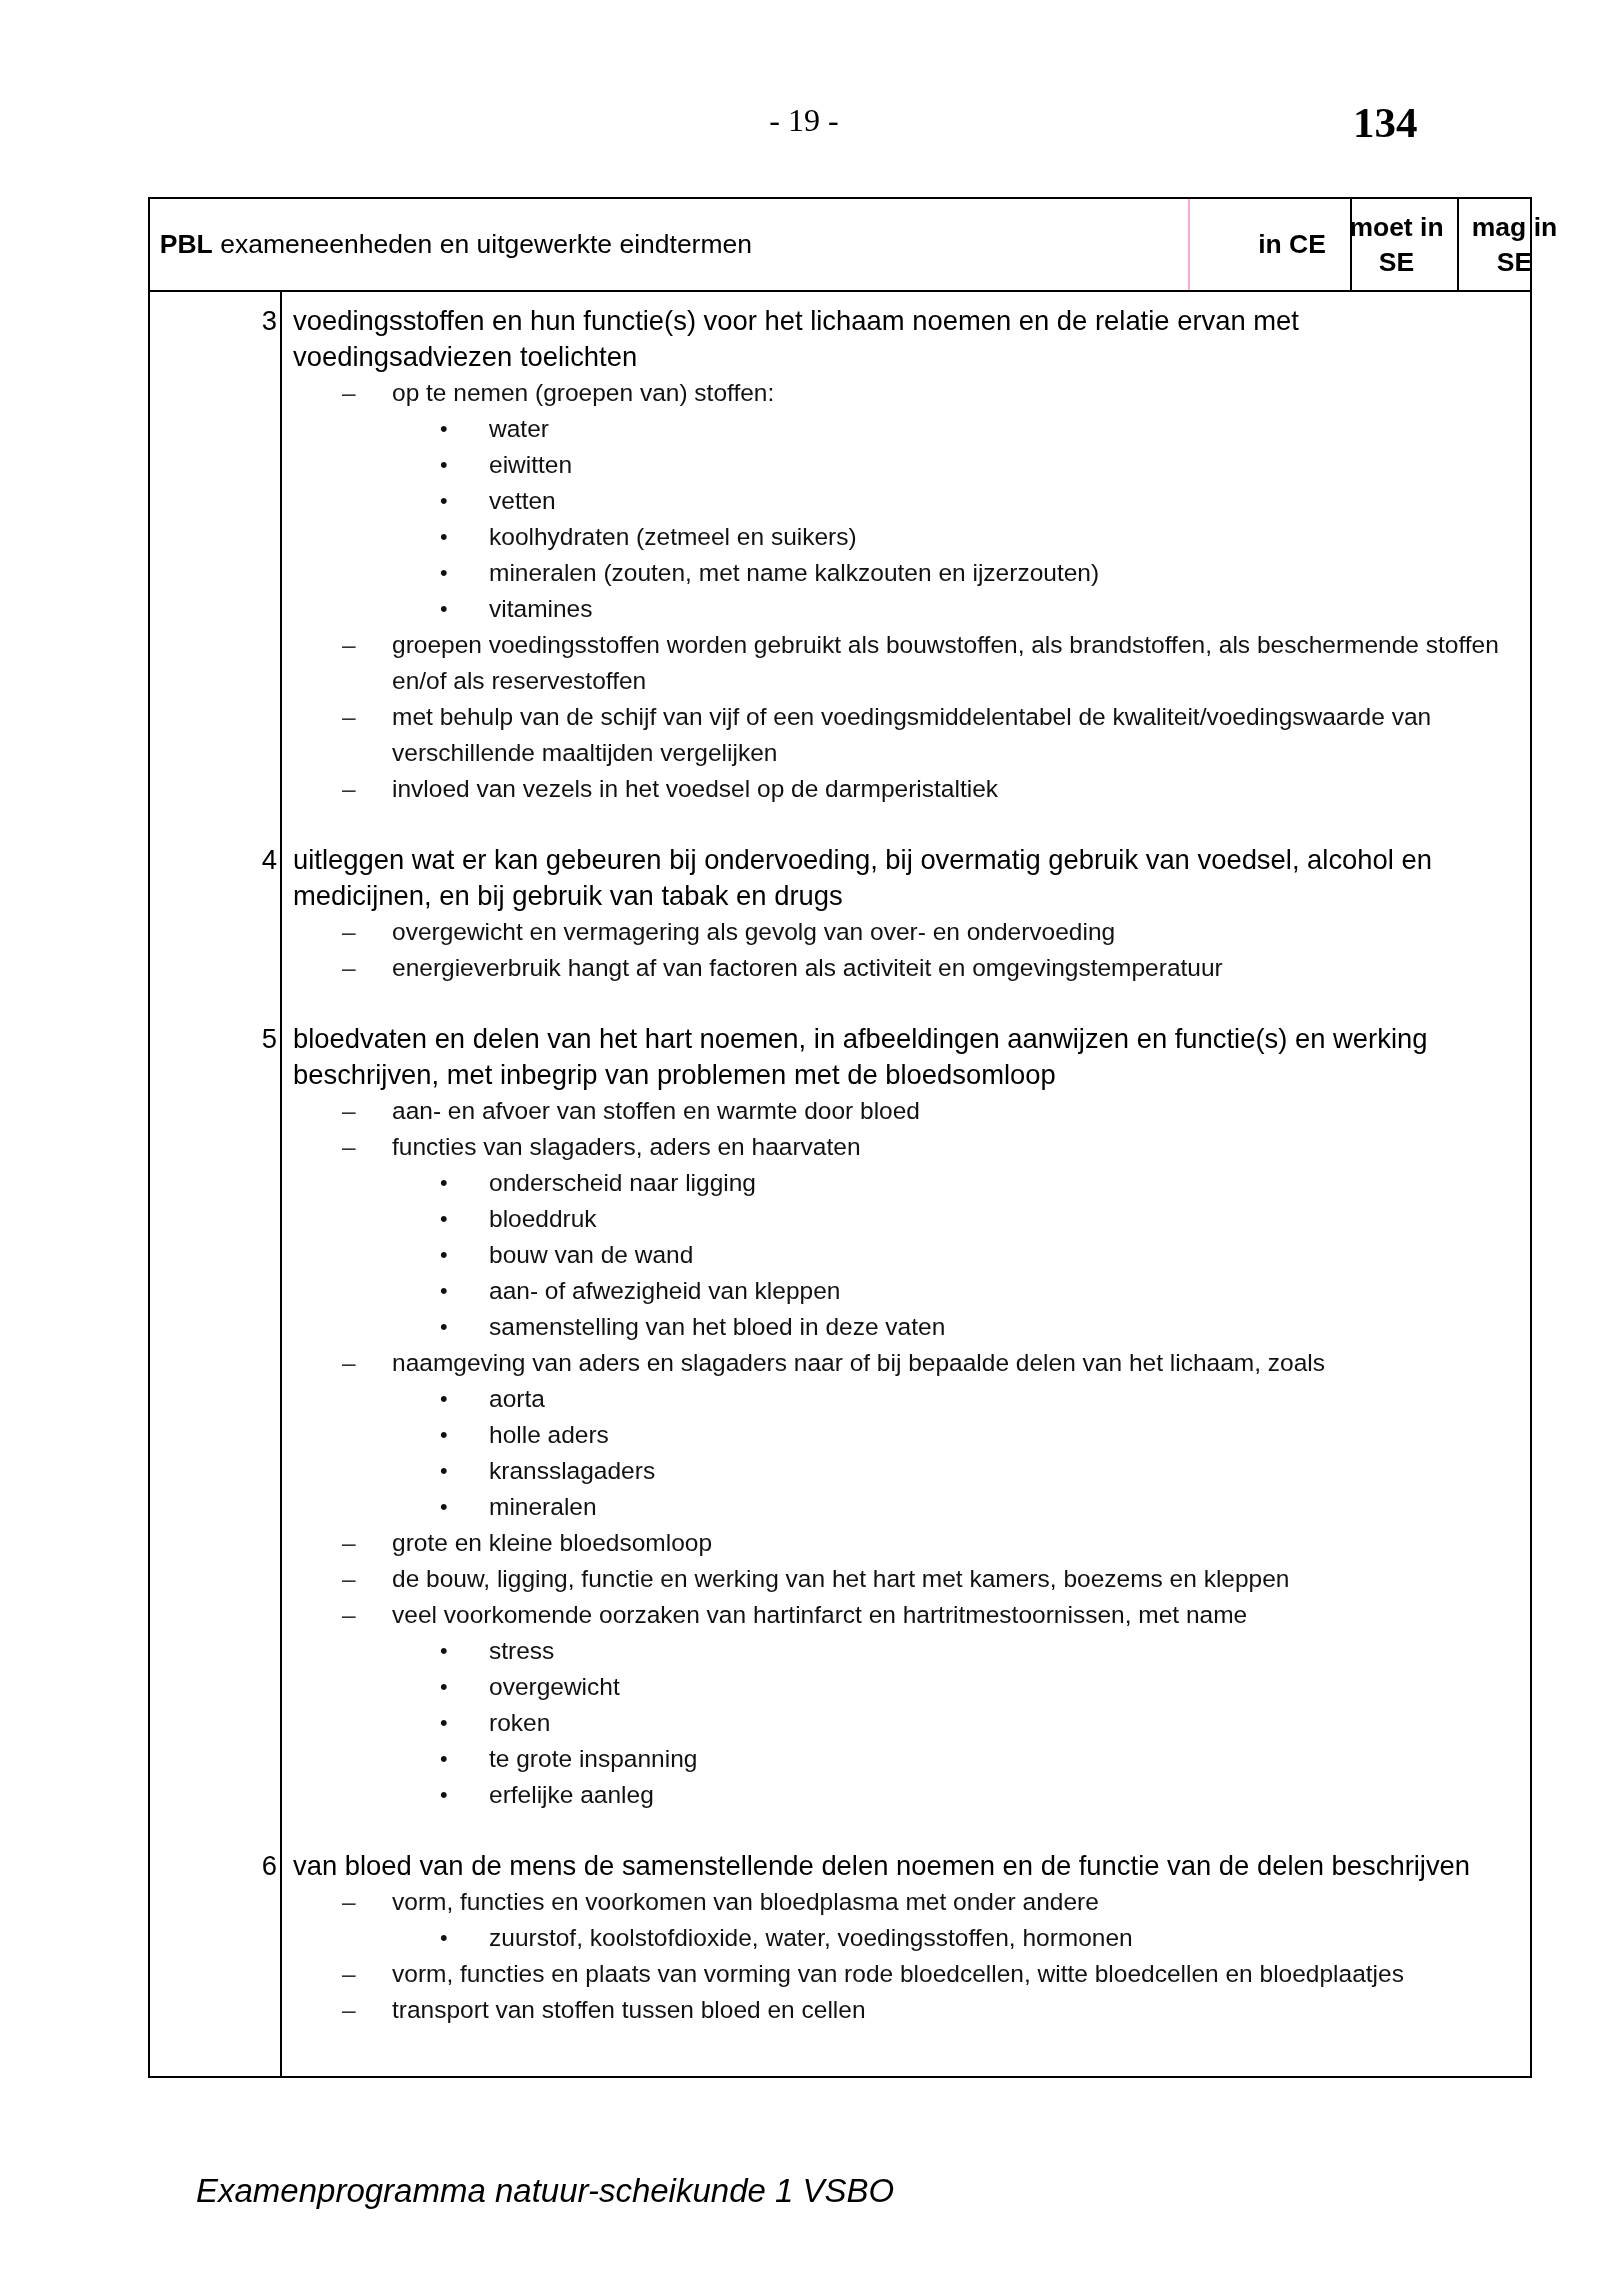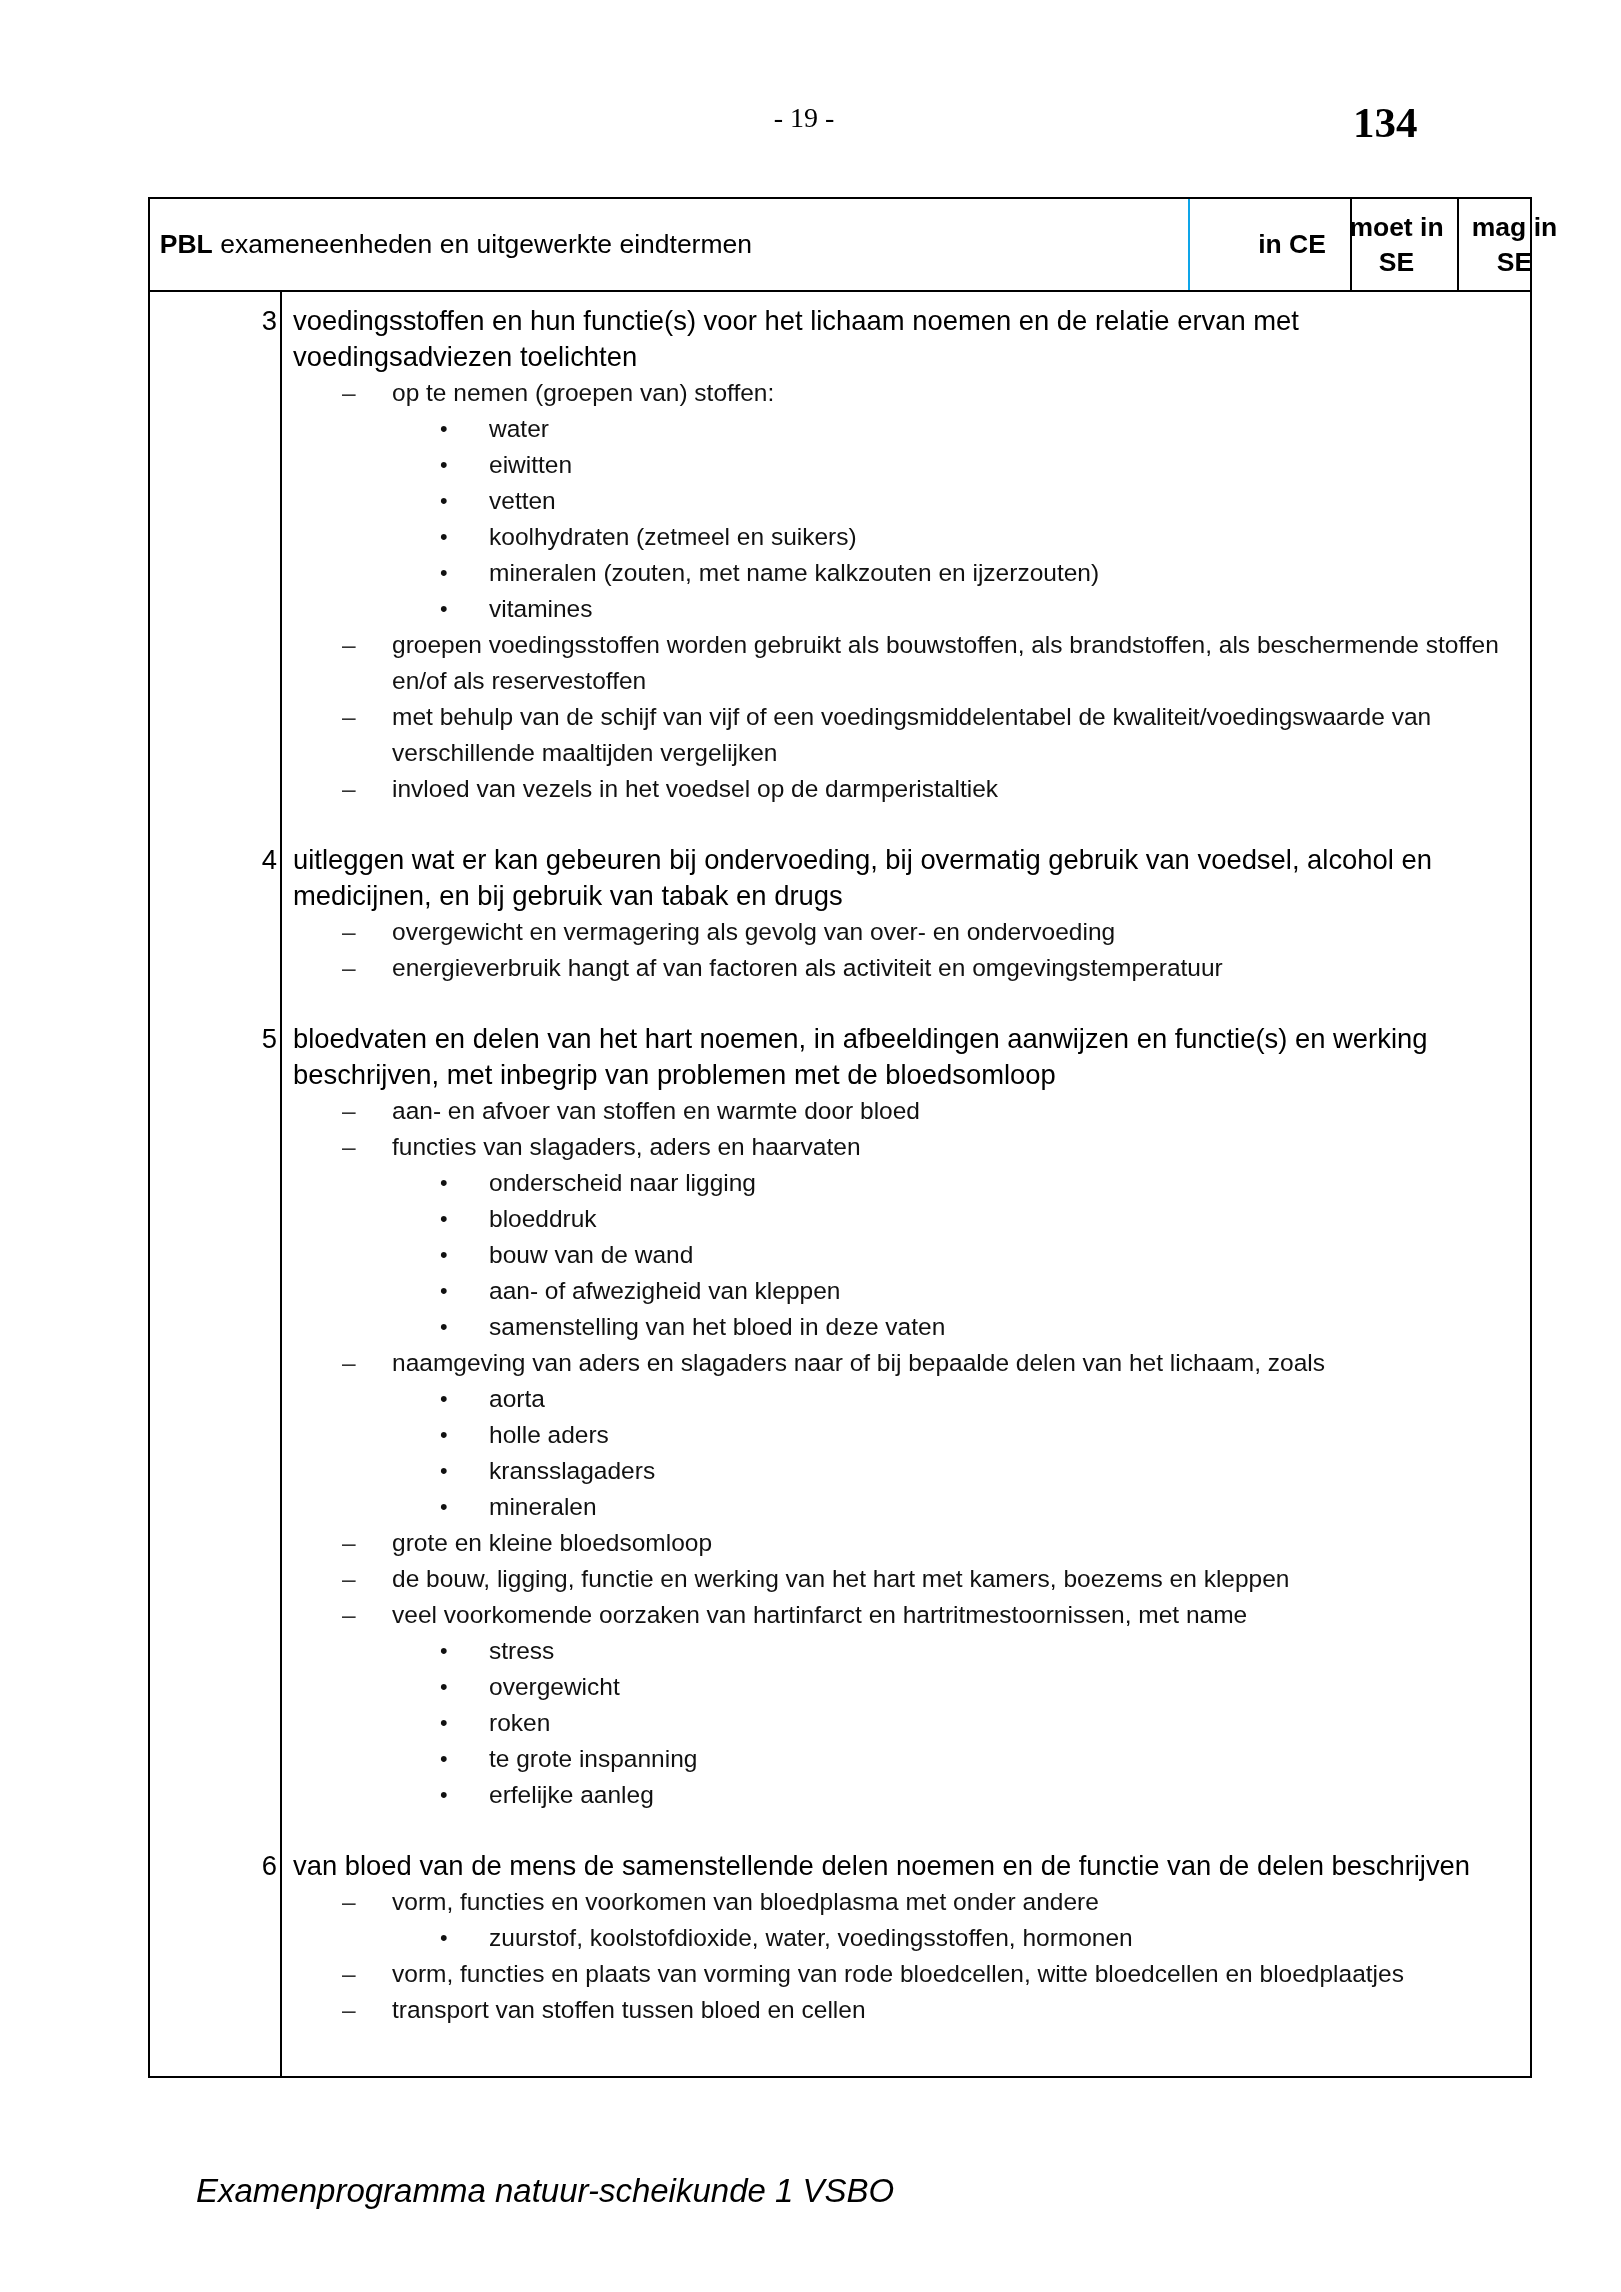--- a/index.html
+++ b/index.html
@@ -1,22 +1,22 @@
 <!DOCTYPE html>
 <html><head>
 <meta charset="utf-8">
 <style>
   html, body { margin: 0; padding: 0; background: #ffffff; }
   body { width: 1621px; height: 2293px; position: relative; overflow: hidden; color: #000; font-family: "Liberation Sans", sans-serif; }
-  .page-num { position: absolute; left: 755px; top: 102px; width: 98px; text-align: center; font-family: "Liberation Serif", serif; font-size: 28px; }
+  .page-num { position: absolute; left: 755px; top: 102px; width: 98px; text-align: center; font-family: "Liberation Serif", serif; font-size: 32px; }
   .doc-num { position: absolute; left: 1353px; top: 98px; font-family: "Liberation Serif", serif; font-weight: bold; font-size: 43px; }
   .table { position: absolute; left: 148px; top: 197px; width: 1384px; height: 1881px; border: 2.9px solid #000; box-sizing: border-box; }
   .thead { position: absolute; left: 0; top: 0; right: 0; height: 91px; border-bottom: 2px solid #000; }
   .th { position: absolute; top: 0; height: 91px; box-sizing: border-box; display: flex; align-items: center; font-weight: bold; font-size: 26.5px; line-height: 35px; }
-  .th-main { left: 0; width: 1040px; padding-left: 9.8px; border-right: 2px solid #0ea5e9; }
+  .th-main { left: 0; width: 1040px; padding-left: 9.8px; border-right: 2px solid #f9a8d4; }
   .th-ce { left: 1084px; width: 118px; justify-content: center; border-right: 2px solid #000; }
   .th-moet { left: 1138px; width: 123px; justify-content: center; text-align: center; border-right: 2px solid #000; margin-left: 48px; }
   .th-mag { left: 1260px; width: 121px; justify-content: center; text-align: center; margin-left: 44px; }
   .th b { font-weight: bold; }
   .num-col { position: absolute; left: 0; top: 91px; width: 130px; bottom: 0; border-right: 2px solid #000; }
   .body { position: absolute; left: 143px; top: 104px; right: 0; font-size: 25.5px; line-height: 36px; }
   .item { position: relative; margin-bottom: 35px; }
   .item-num { position: absolute; left: -143px; width: 127px; text-align: right; font-size: 27.4px; }
   .item-title { font-size: 27.4px; padding-right: 19.6px; }
   .sub { position: relative; padding-left: 99px; font-size: 24.5px; color: #111; }

